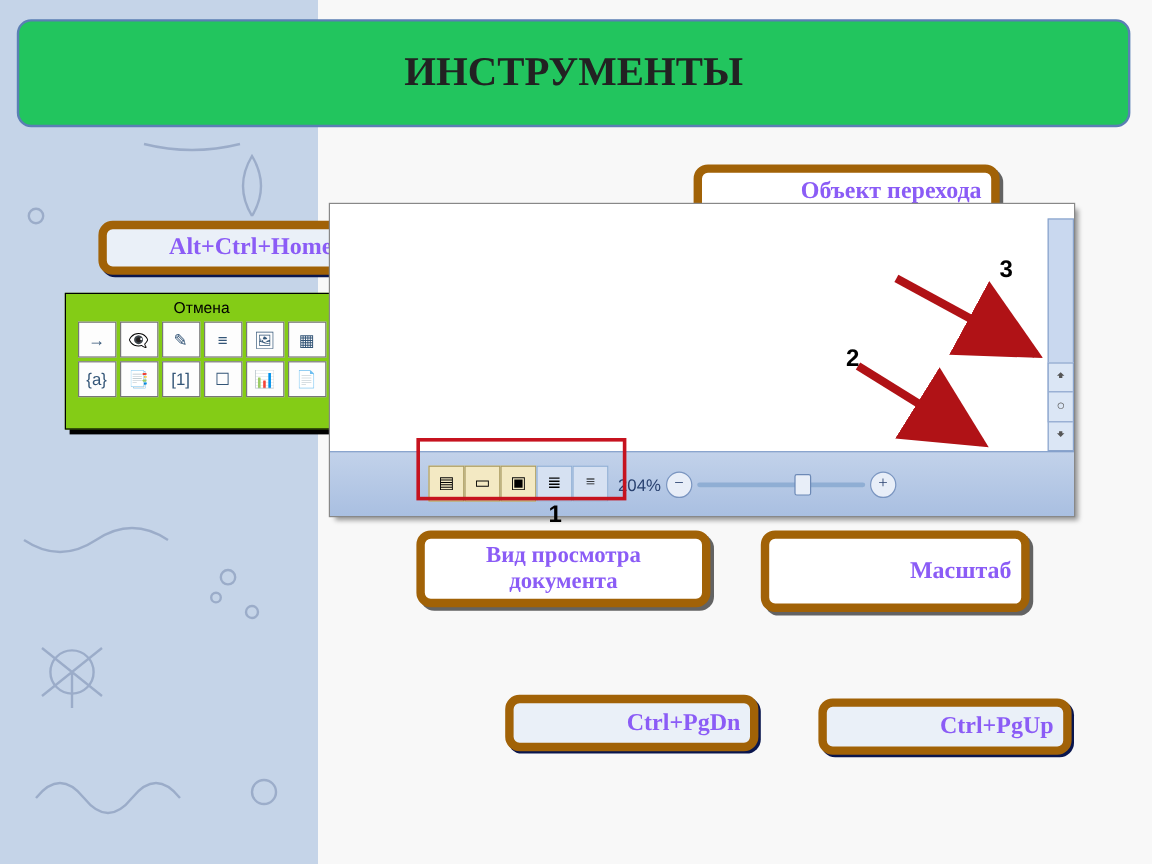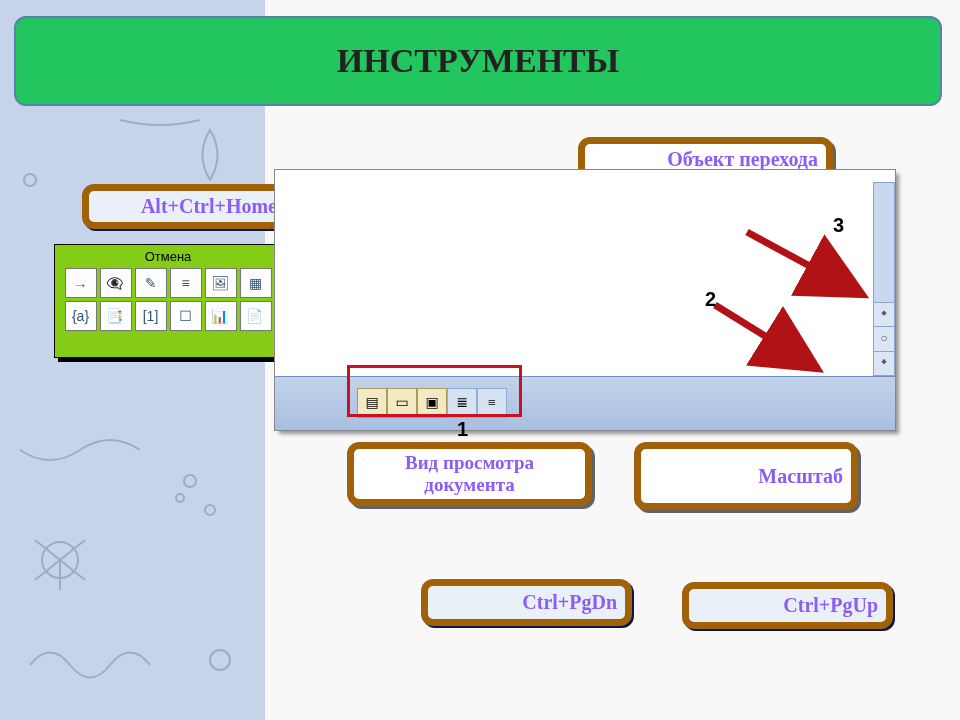--- a/index.html
+++ b/index.html
@@ -209,17 +209,25 @@
   <div class="num-label" style="left:430px; top:118px;">2</div>
 
   <div class="statusbar">
     <div class="view-btns">
       <div class="view-btn">▤</div>
       <div class="view-btn">▭</div>
       <div class="view-btn">▣</div>
       <div class="view-btn alt">≣</div>
       <div class="view-btn alt">≡</div>
     </div>
+    <div class="zoom-group">
+      <span class="zoom-pct">204%</span>
+      <div class="round-btn">−</div>
+      <div class="slider-track">
+          <div class="slider-thumb"></div>
+        </div>
+      <div class="round-btn">+</div>
+    </div>
   </div>
 
   <div class="red-highlight" style="left:72px; top:195px; width:175px; height:52px;"></div>
   <div class="num-label" style="left:182px; top:248px;">1</div>
 </div>
 
 </body></html>

